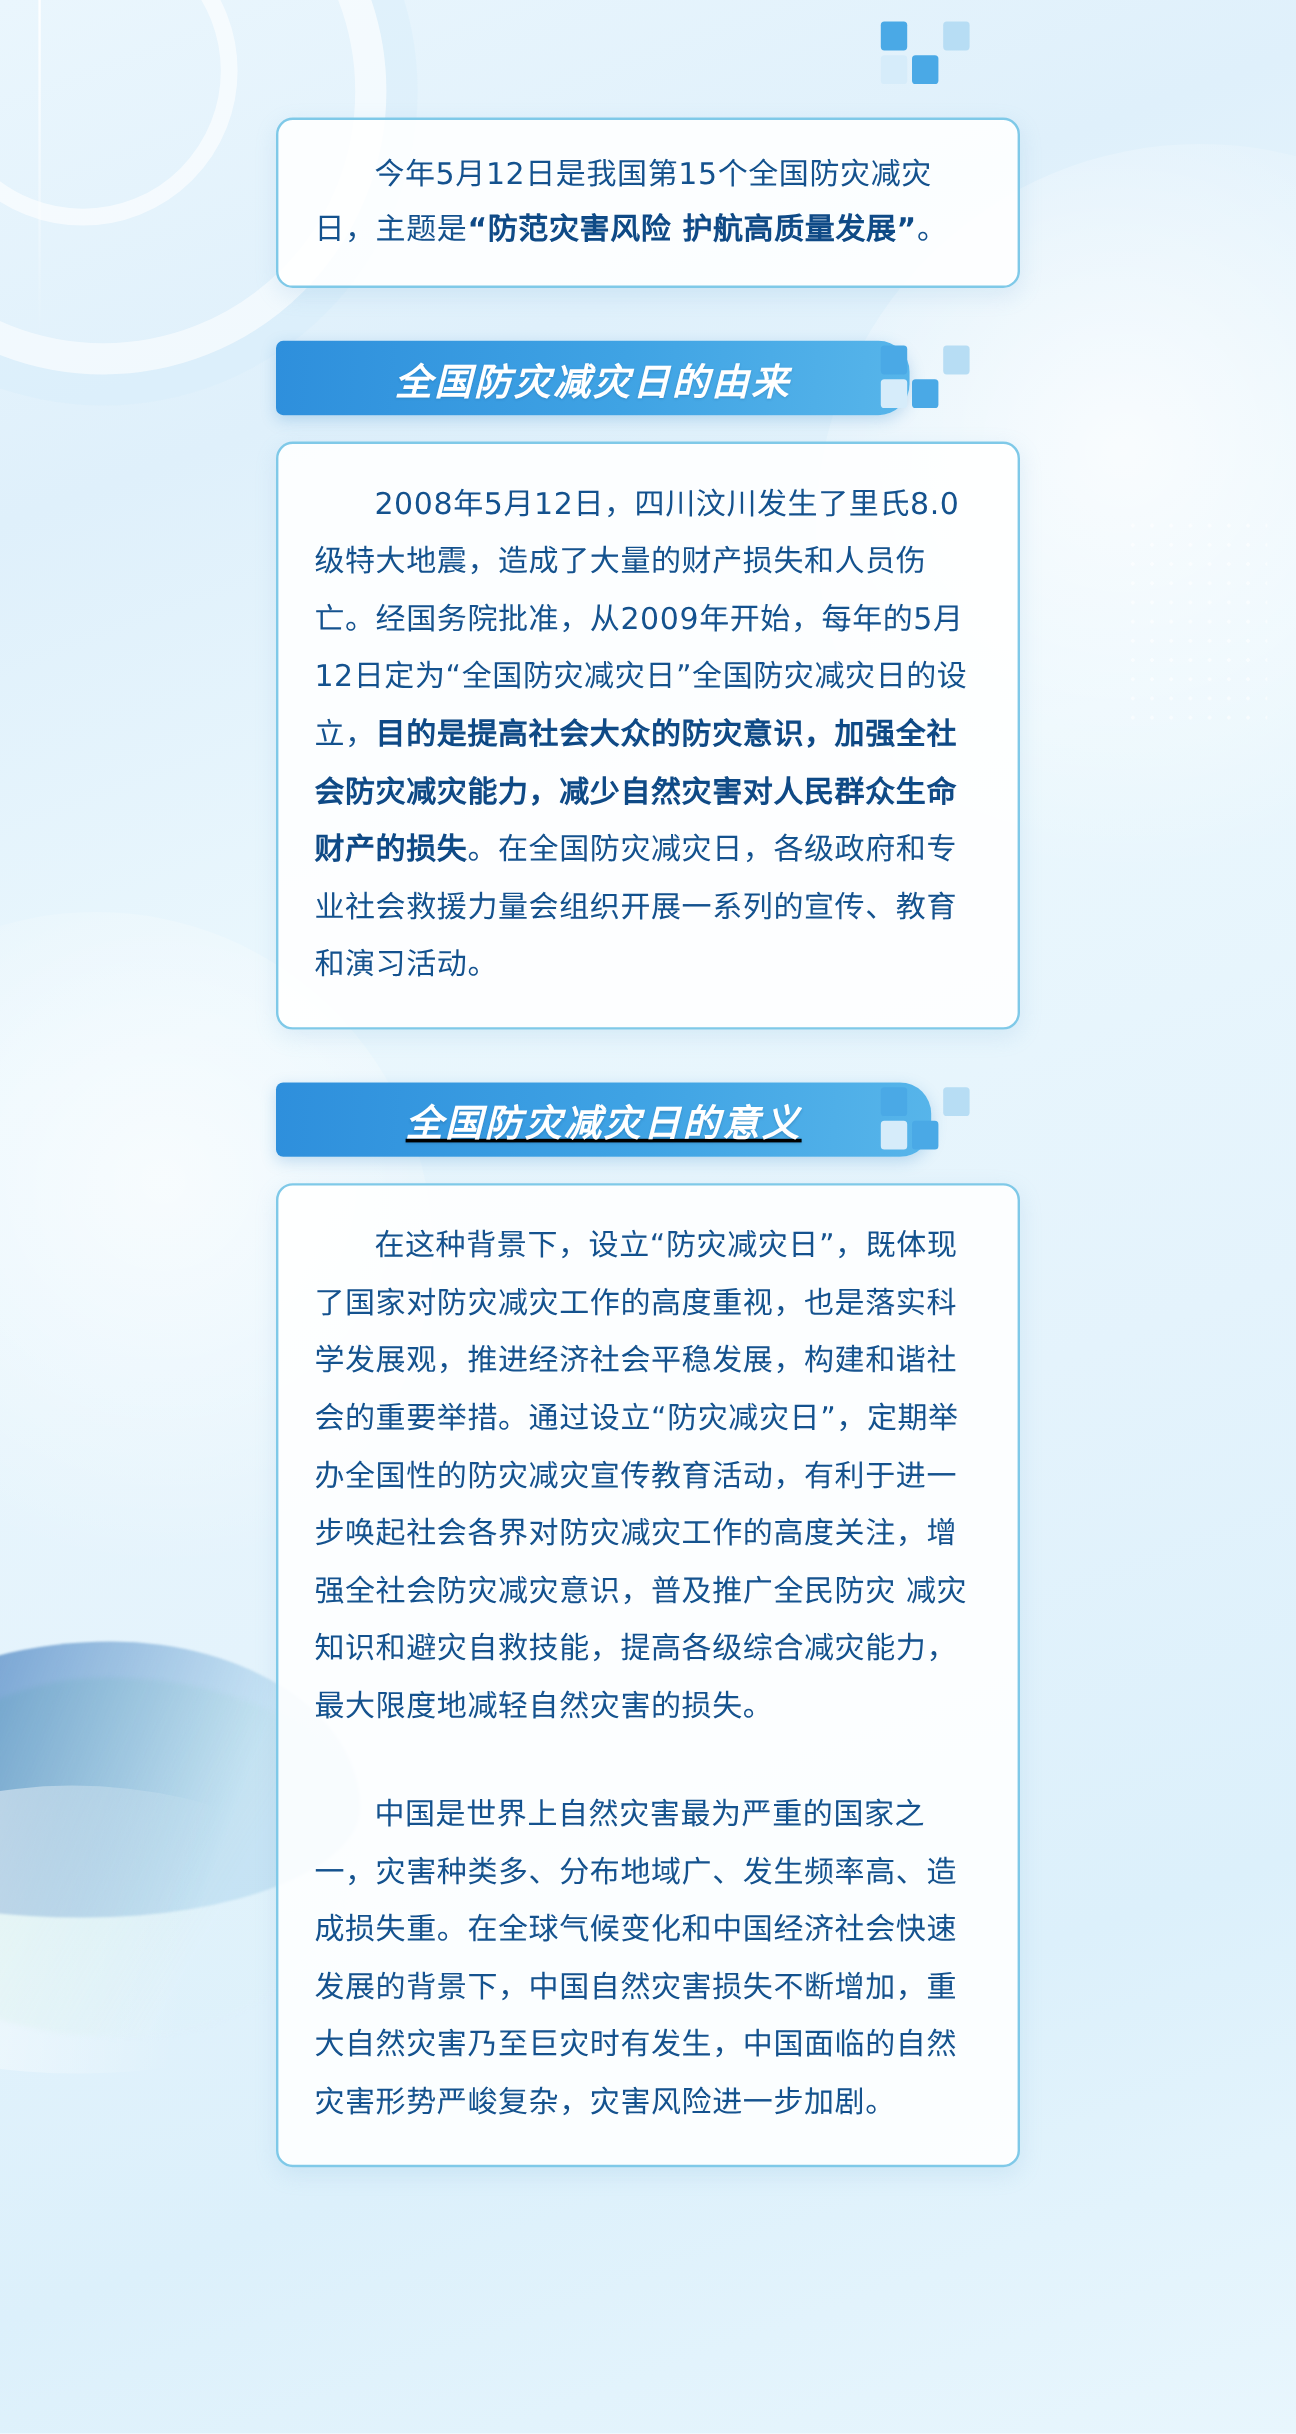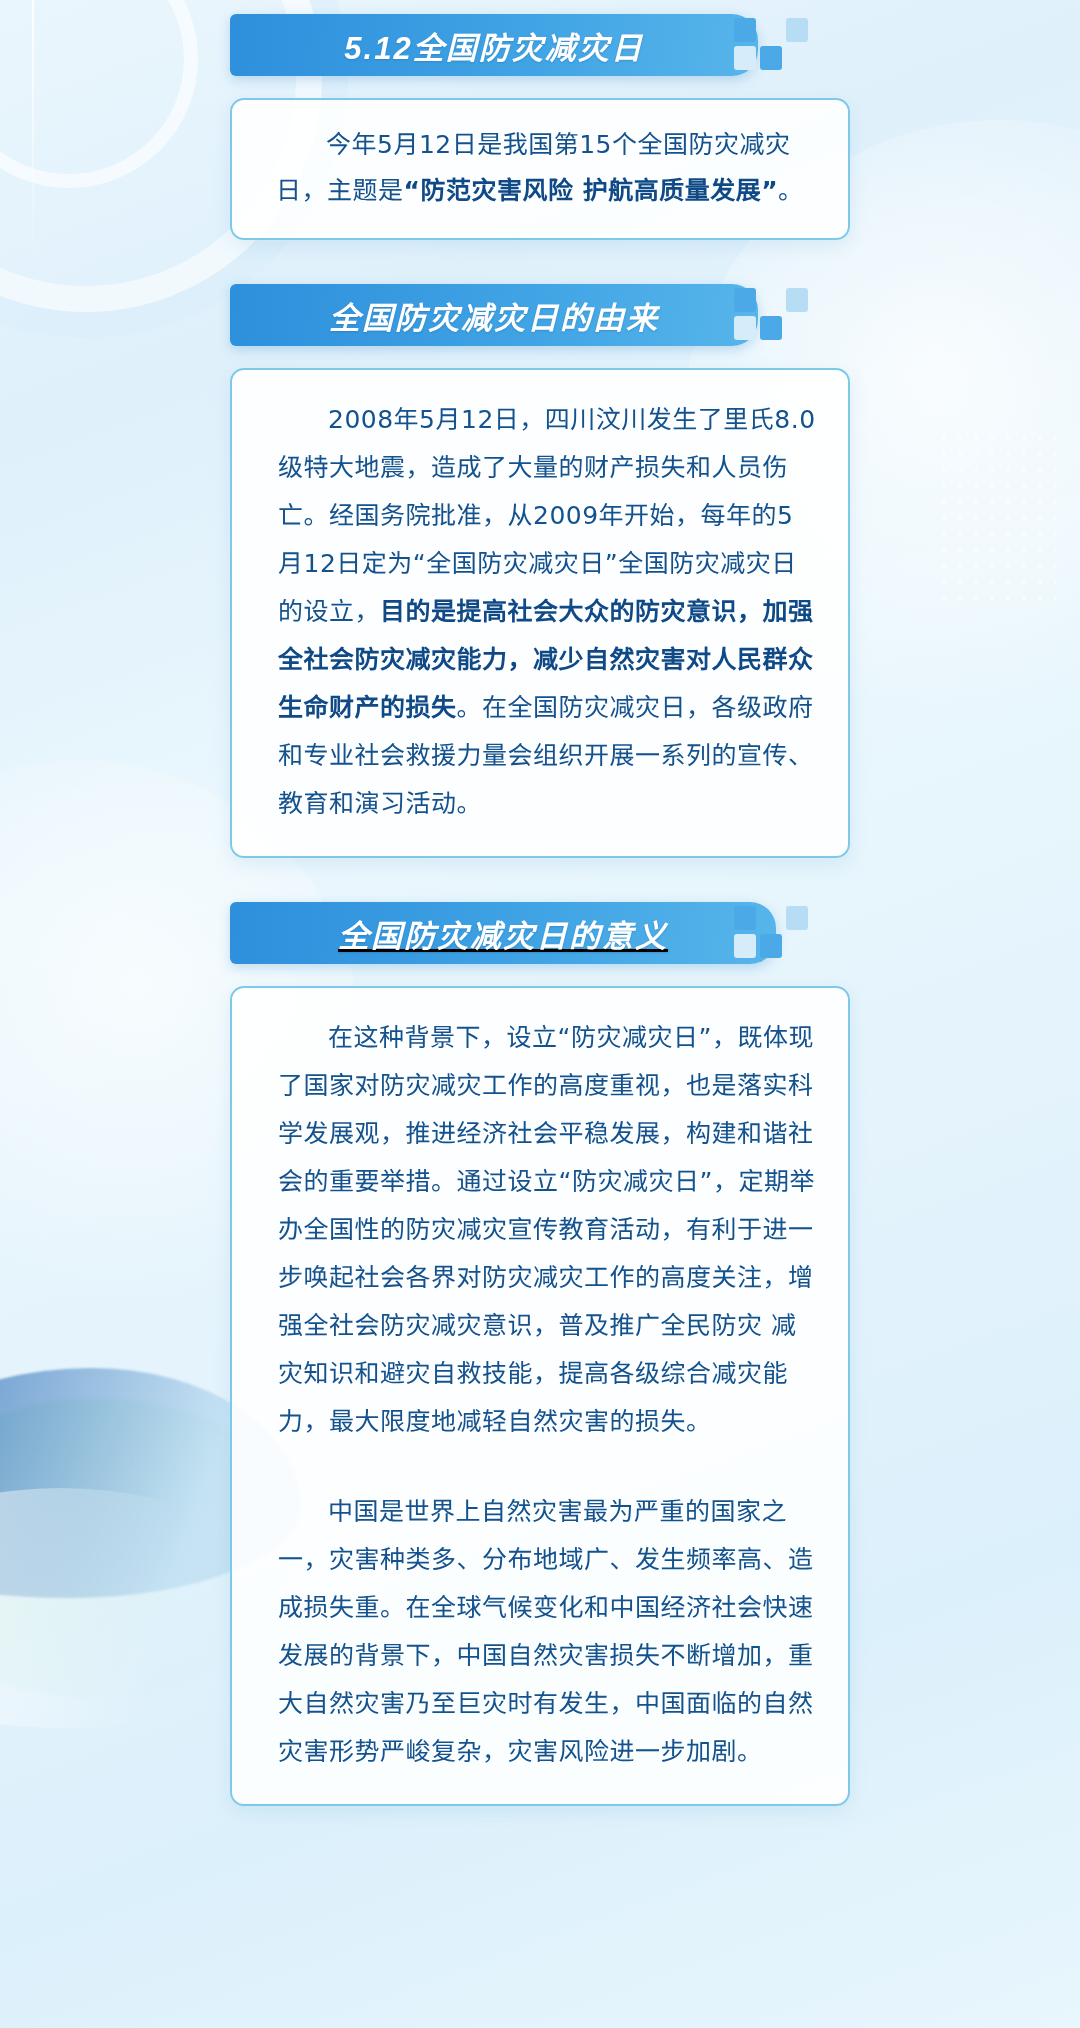--- a/index.html
+++ b/index.html
@@ -168,37 +168,37 @@
   .sq.faint { background: #d6ecfa; }
   .sq.none  { background: transparent; }
 
   
   .card {
     width: 620px;
     margin: 22px auto 0 auto;
     background: rgba(255,255,255,0.88);
     border: 2px solid #7fc9e8;
     border-radius: 14px;
-    padding: 26px 30px 28px 46px;
+    padding: 26px 30px 28px 30px;
     box-sizing: border-box;
     box-shadow: 0 6px 18px rgba(120,180,215,0.18);
   }
   .card p {
     margin: 0;
     color: #14528e;
     font-size: 25px;
     line-height: 48px;
     text-indent: 2em;
     letter-spacing: .5px;
     font-family: "DejaVu Sans", "Liberation Sans", sans-serif;
   }
   .card p + p { margin-top: 42px; }
   .card .b { font-weight: bold; color: #0f4a86; }
 
-  .intro-card { padding: 22px 30px 24px 44px; }
+  .intro-card { padding: 22px 30px 24px 30px; }
   .intro-card p { line-height: 46px; }
 </style>
 </head>
 <body>
 
 <div class="bg-layer">
   <div class="bg-arc-tl"></div>
   <div class="bg-arc-tl2"></div>
   <div class="bg-line-left"></div>
   <div class="bg-soft-1"></div>
@@ -206,23 +206,20 @@
   <div class="bg-dots"></div>
   <div class="bg-wave-green"></div>
   <div class="bg-wave-blue"></div>
   <div class="bg-wave-white"></div>
 </div>
 
 <div class="page">
 
   <div class="section">
     <div class="heading-wrap first">
-      <div class="heading-bar">
-        <span class="title">5.12全国防灾减灾日</span>
-      </div>
       <div class="heading-squares">
         <span class="sq solid"></span>
         <span class="sq none"></span>
         <span class="sq pale"></span>
         <span class="sq faint"></span>
         <span class="sq solid"></span>
         <span class="sq none"></span>
       </div>
     </div>
 

